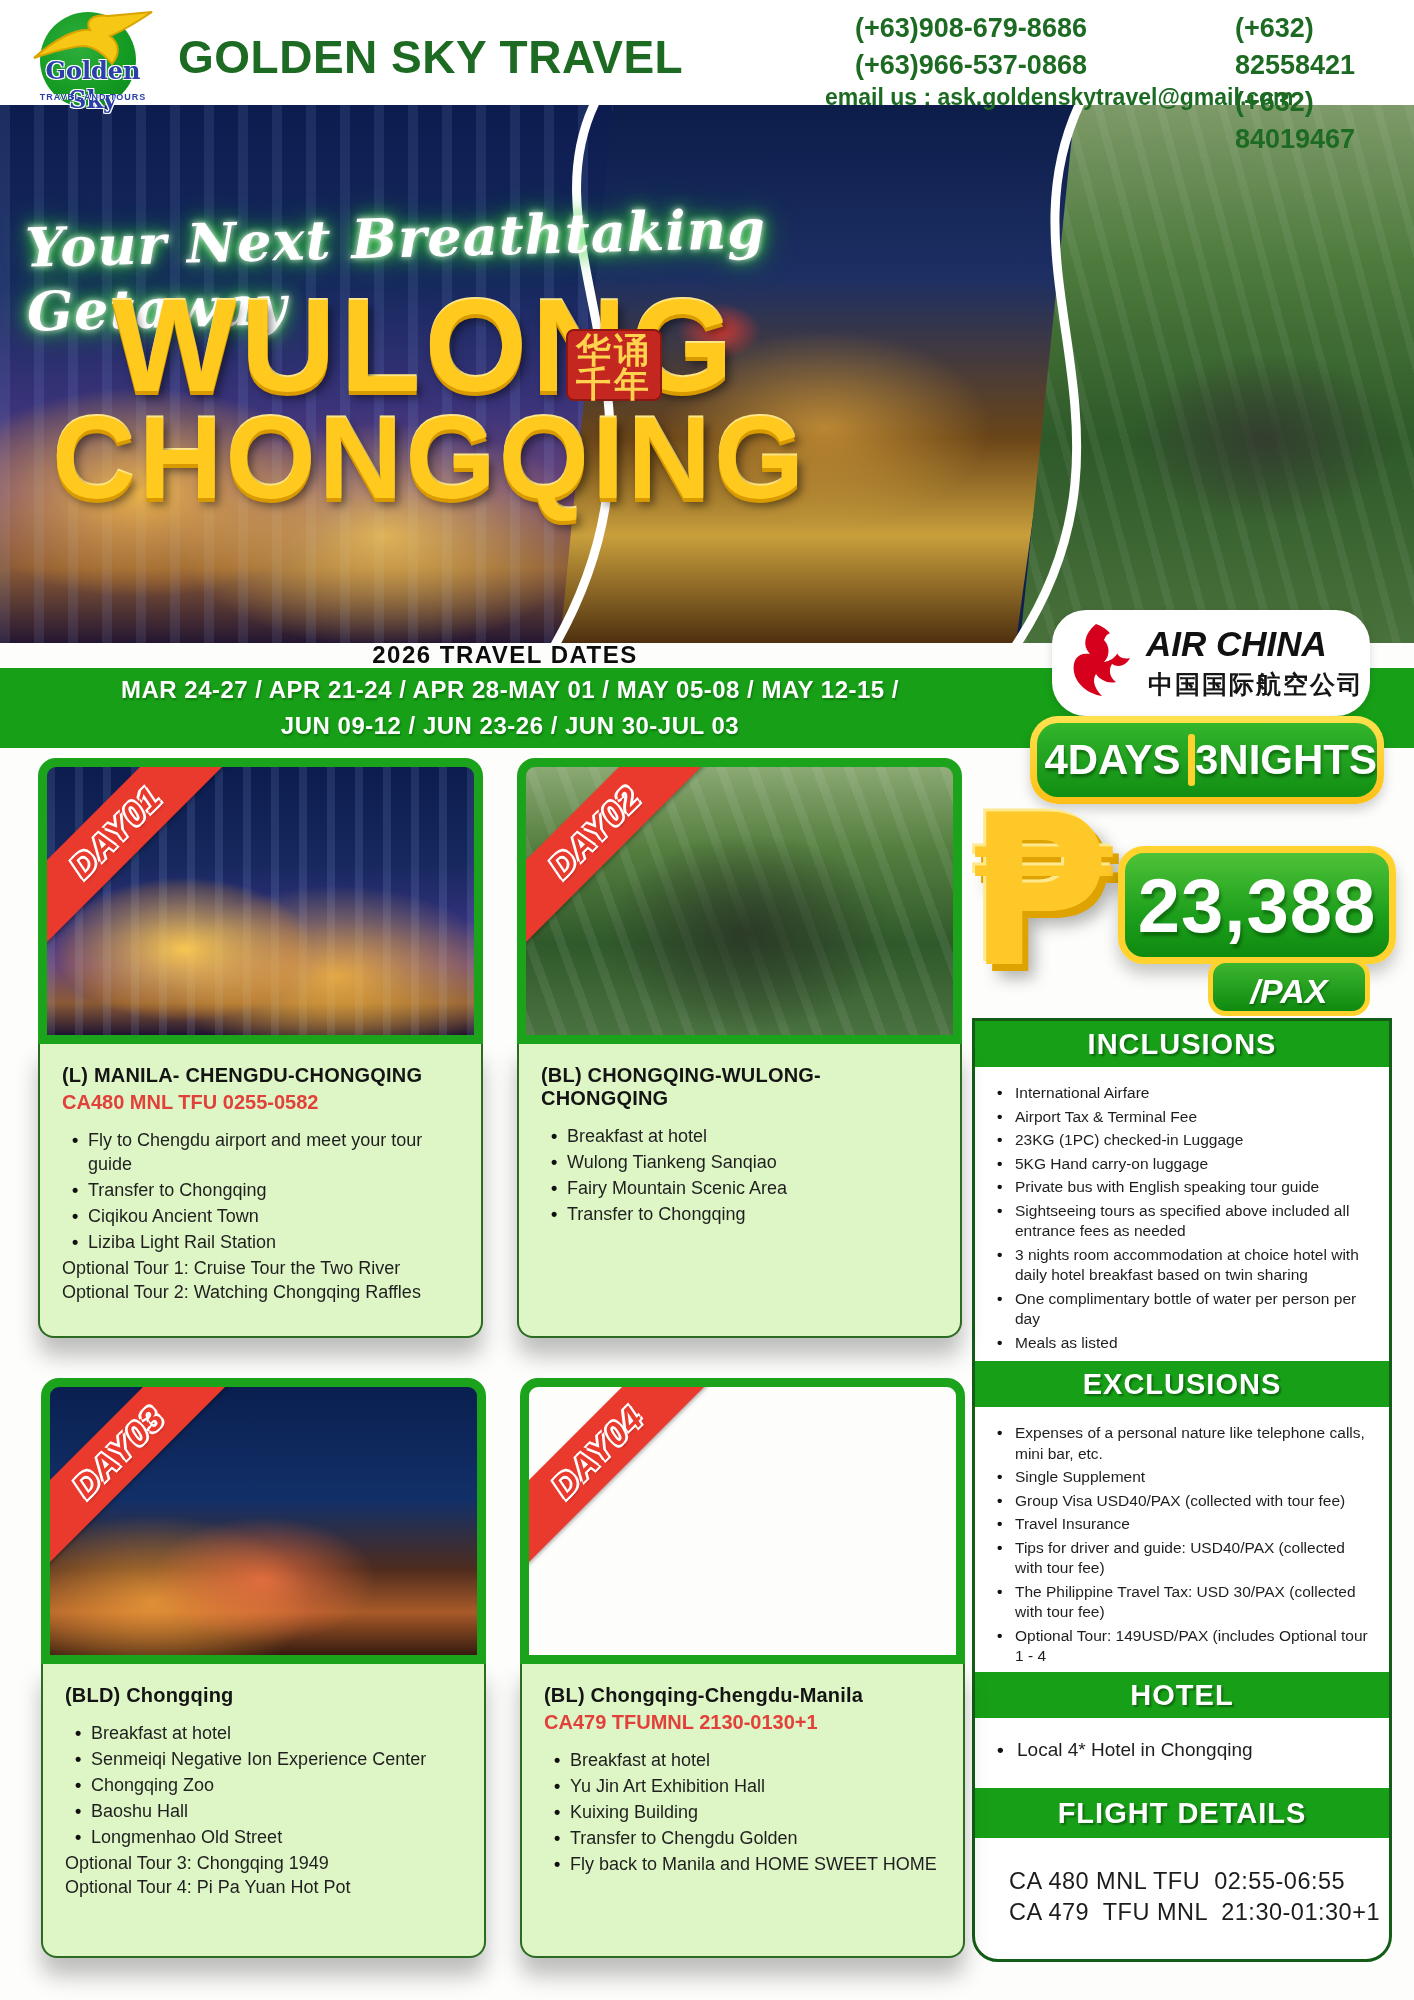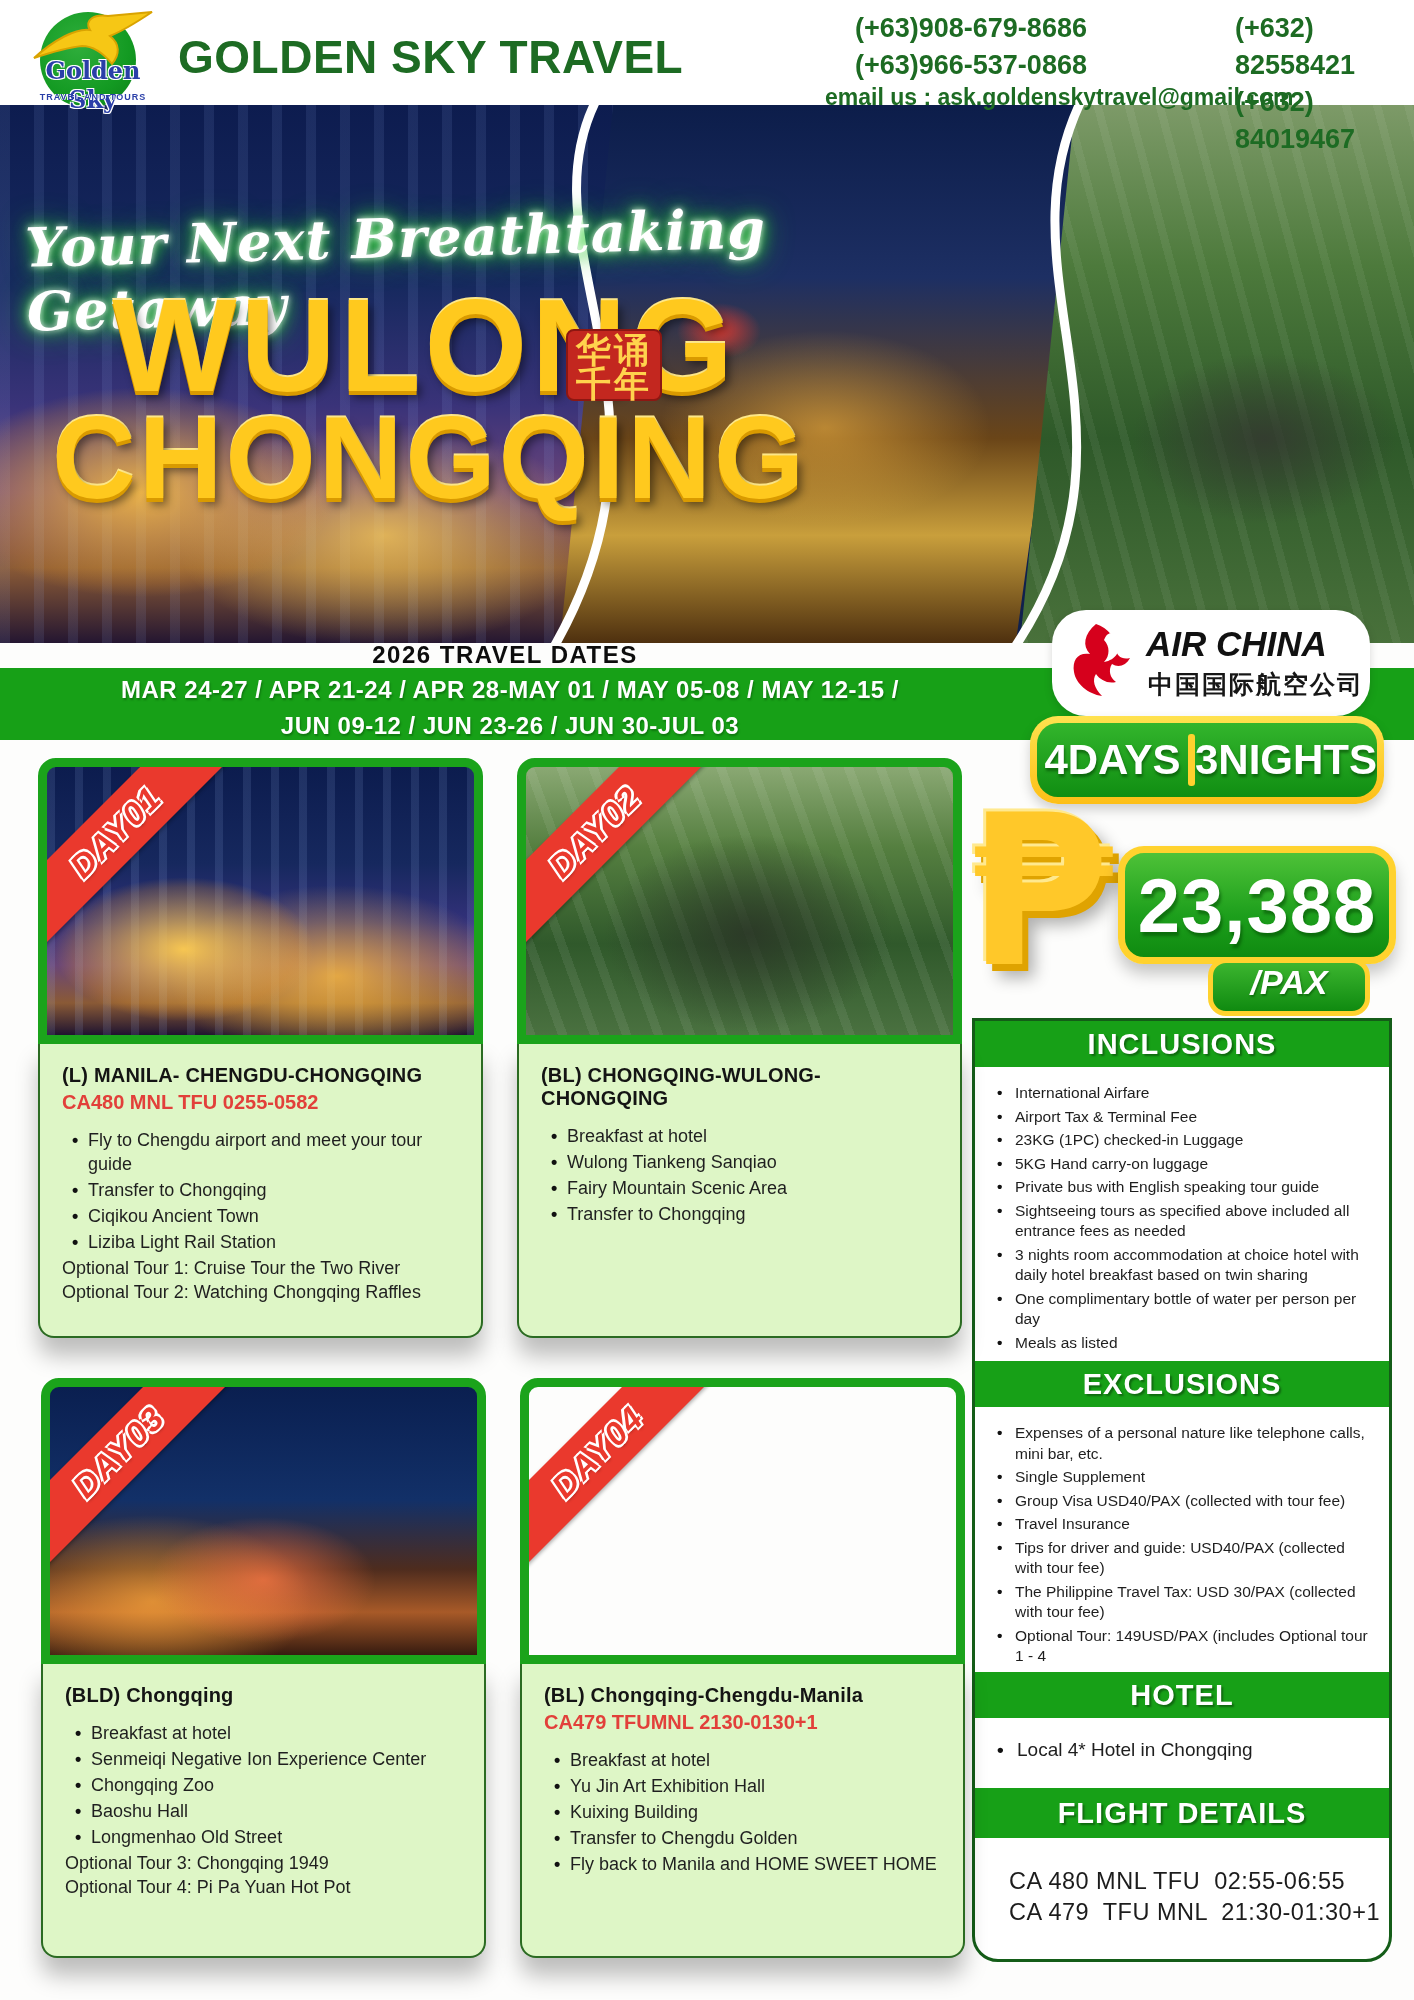--- a/index.html
+++ b/index.html
@@ -59,21 +59,21 @@
   .hero-t2 { position:absolute; z-index:5; left:52px; top:290px; font-size:116px; font-weight:900;
     letter-spacing:3px; color:#ffc91e; line-height:1.1;
     text-shadow:0 4px 0 #d99a00, 4px 7px 8px rgba(0,0,0,.45), 0 -2px 0 #ffe98a; }
   .stamp { position:absolute; z-index:6; left:566px; top:224px; width:96px; height:72px;
     background:#c3271f; border:2px solid #8d1712; border-radius:8px;
     color:#ffd34d; font-weight:bold; font-size:35px; line-height:34px; text-align:center;
     font-family:"DejaVu Serif", serif; letter-spacing:3px; padding-top:2px; }
   
   .dates-heading { position:absolute; top:641px; left:0; width:1010px; height:27px; z-index:10;
     text-align:center; font-size:24px; font-weight:800; color:#0d0d0d; letter-spacing:1.5px; background:transparent; }
-  .dates-bar { position:absolute; top:668px; left:0; width:1414px; height:72px; background:#17a017; }
+  .dates-bar { position:absolute; top:668px; left:0; width:1414px; height:80px; background:#17a017; }
   .dates-text { position:absolute; top:4px; left:40px; width:940px; text-align:center;
     color:#ffffff; font-size:24px; font-weight:800; line-height:36px; letter-spacing:0.5px;
     text-shadow:1px 2px 2px rgba(0,60,0,.4); }
   
   .airchina { position:absolute; left:1052px; top:610px; width:318px; height:106px; z-index:12;
     background:#ffffff; border-radius:34px; box-shadow:0 3px 8px rgba(0,0,0,.15); }
   .ac-mark { position:absolute; left:14px; top:8px; width:74px; height:90px; }
   .ac-name { position:absolute; left:94px; top:14px; font-size:35px; font-weight:900;
     font-style:italic; color:#111; letter-spacing:0px; }
   .ac-cn { position:absolute; left:96px; top:58px; font-family:"DejaVu Serif", serif;
@@ -93,21 +93,21 @@
     text-shadow:-3px -3px 0 #ffe98f, 6px 7px 0 #dfa301, 12px 14px 16px rgba(0,0,0,.3); }
   .price-pill { position:absolute; left:1118px; top:846px; width:278px; height:118px; z-index:12;
     border:7px solid #ffd22e; border-radius:26px;
     background:linear-gradient(180deg,#4ec238 0%,#1d9f1c 60%,#0f8a10 100%);
     box-shadow:0 10px 16px rgba(0,0,0,.22); display:flex; align-items:center; justify-content:center; }
   .price-amount { color:#fff; font-size:76px; font-weight:900; letter-spacing:1px;
     text-shadow:2px 4px 3px rgba(0,70,0,.5); }
   .pax-pill { position:absolute; left:1208px; top:958px; width:162px; height:58px; z-index:13;
     border:5px solid #ffd22e; border-radius:18px;
     background:linear-gradient(180deg,#3cb52f,#0f8a10);
-    display:flex; align-items:flex-start; justify-content:center; }
+    display:flex; align-items:flex-end; justify-content:center; }
   .pax-label { color:#fff; font-size:34px; font-weight:900; font-style:italic;
     text-shadow:1px 2px 2px rgba(0,70,0,.5); }
   
   .panel { position:absolute; left:972px; top:1018px; width:420px; height:944px;
     background:#ffffff; border:3px solid #145d18; border-radius:0 0 26px 26px; overflow:hidden;
     display:flex; flex-direction:column; }
   .sec-h { flex:none; height:46px; background:#17a017; color:#fff; text-align:center;
     font-size:29px; font-weight:800; letter-spacing:1px; line-height:46px;
     text-shadow:2px 2px 2px rgba(0,0,0,.35); }
   .sec-h.tall { height:50px; line-height:50px; }

